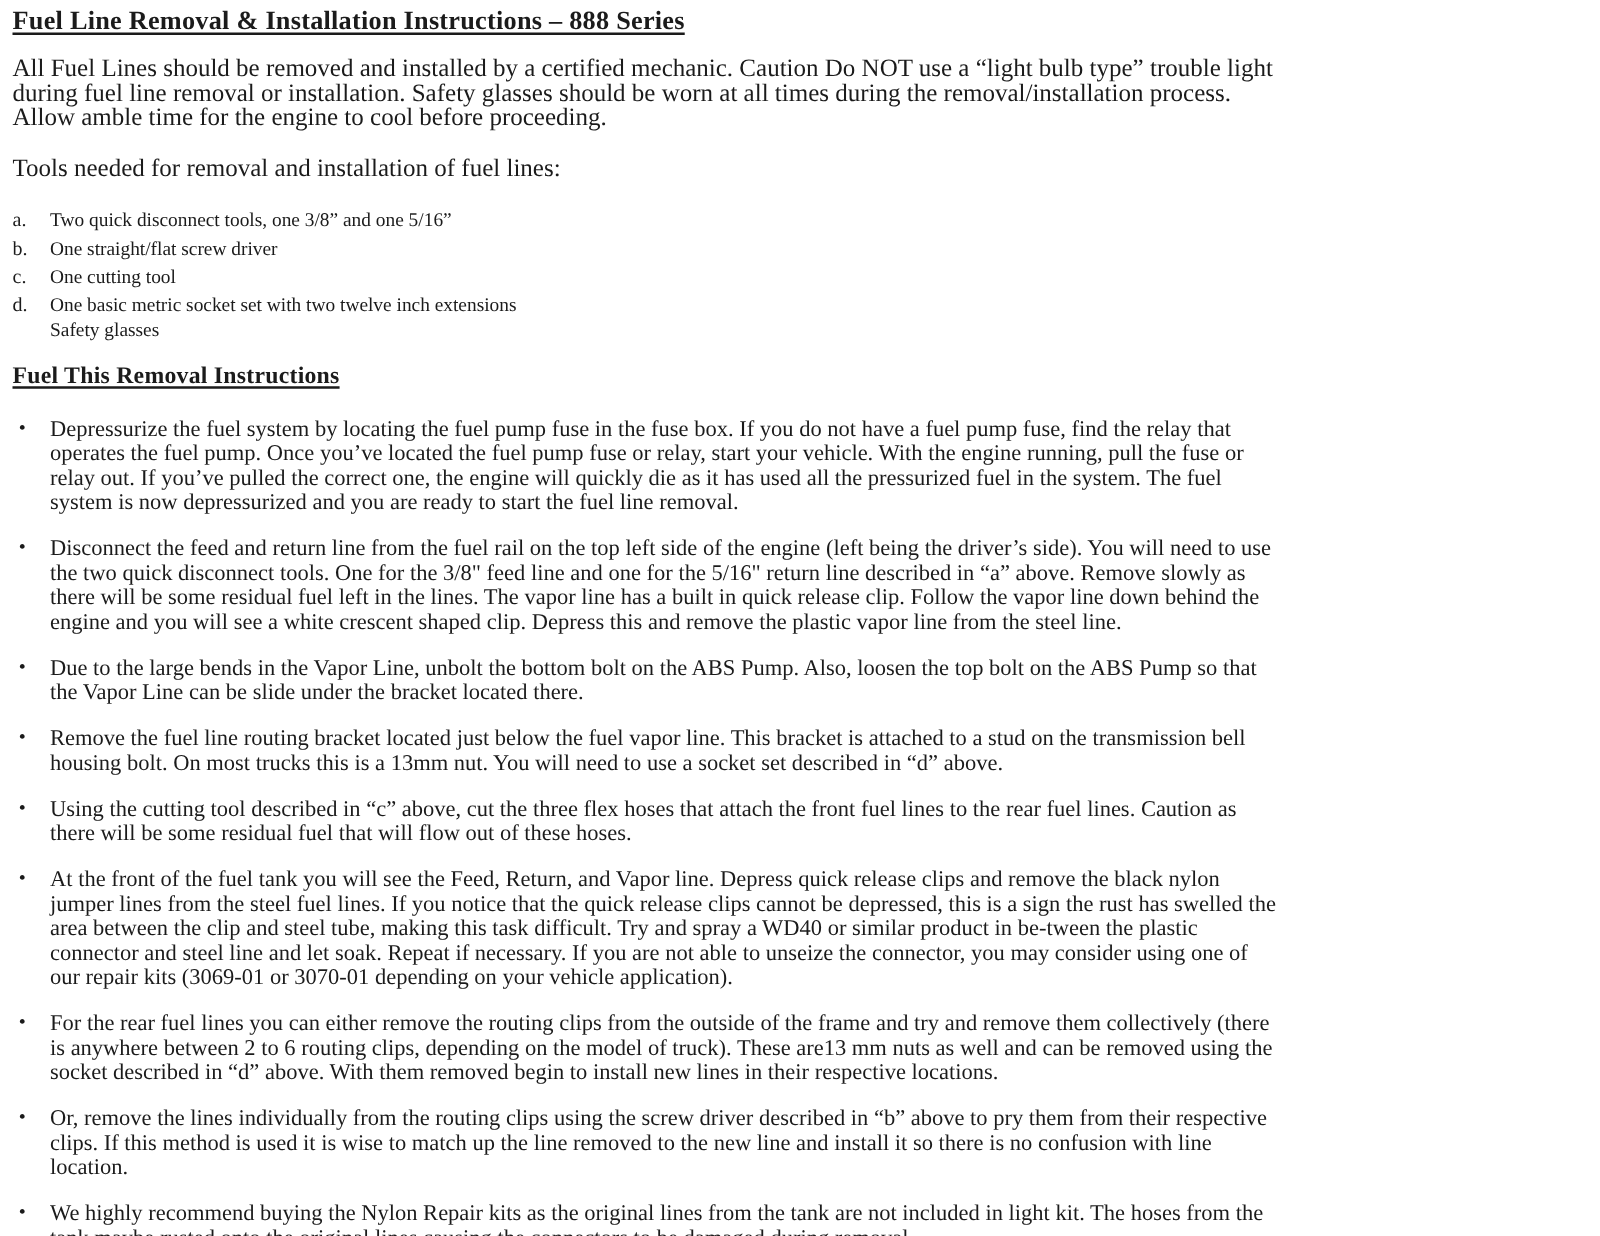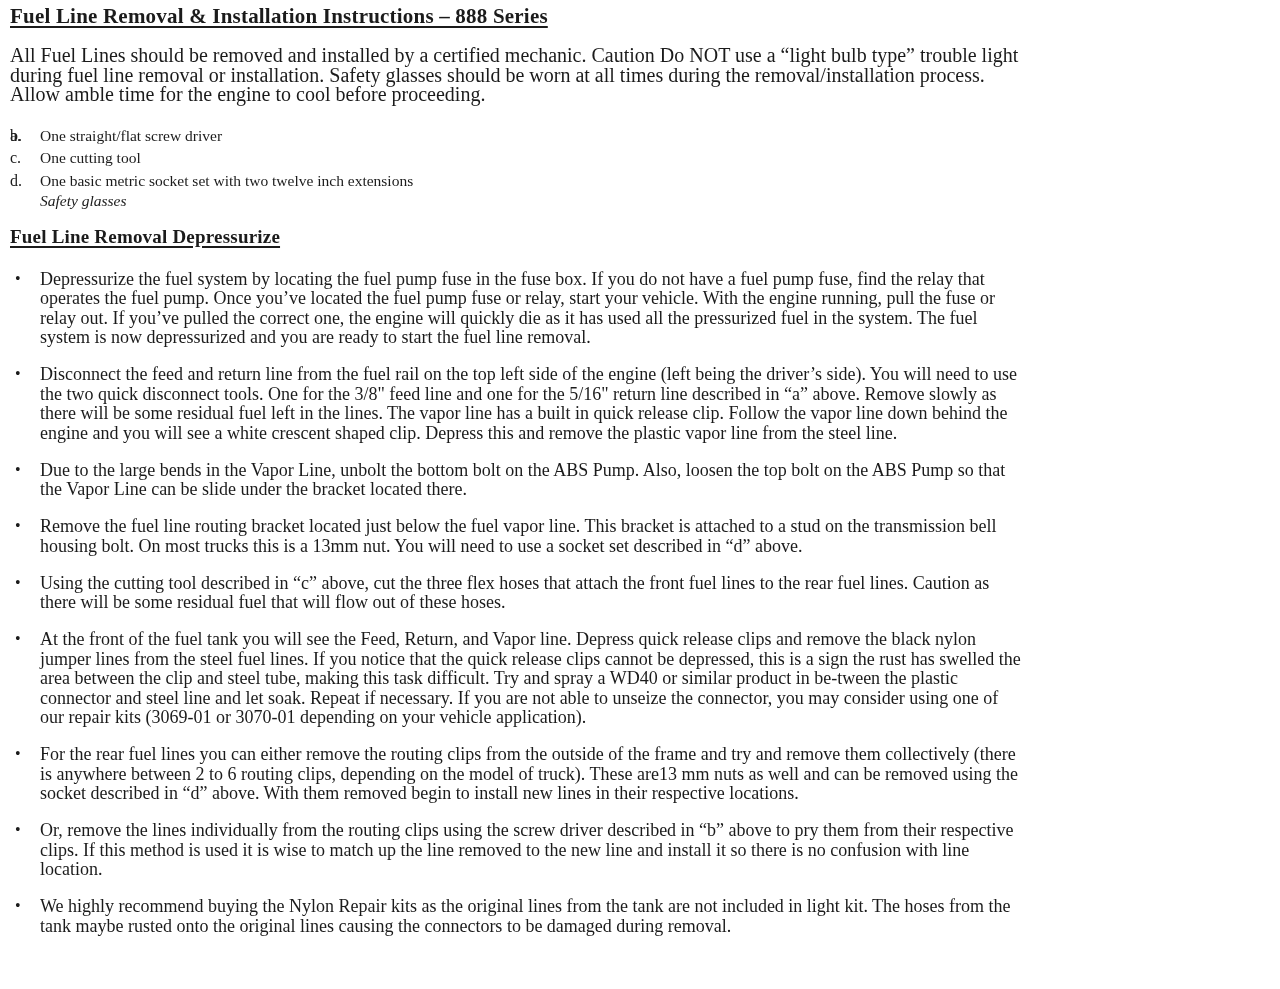--- a/index.html
+++ b/index.html
@@ -59,21 +59,20 @@
     margin-bottom: 3px;
   }
   ol.tools .letter {
     position: absolute;
     left: 0;
     top: 0;
     font-size: 16px;
   }
   ol.tools .continuation {
     margin-top: 1px;
-    font-style: italic;
   }
   ul.steps {
     list-style: none;
     margin: 0;
     padding: 0;
     font-size: 18px;
     line-height: 19.5px;
   }
   ul.steps > li {
     position: relative;
@@ -91,41 +90,43 @@
 </style>
 </head>
 <body>
 
 <div class="page">
 
   <h1 class="doc-title">Fuel Line Removal &amp; Installation Instructions – 888 Series</h1>
 
   <p class="body-text intro">All Fuel Lines should be removed and installed by a certified mechanic. Caution Do NOT use a “light bulb type” trouble light during fuel line removal or installation. Safety glasses should be worn at all times during the removal/installation process. Allow amble time for the engine to cool before proceeding.</p>
 
+  <p class="body-text tools-label">Tools needed for removal and installation of fuel lines:</p>
 
   <ol class="tools">
     <li>
       <span class="letter">a.</span>
+      <span>Two quick disconnect tools, one 3/8” and one 5/16”</span>
     </li>
     <li>
       <span class="letter">b.</span>
       <span>One straight/flat screw driver</span>
     </li>
     <li>
       <span class="letter">c.</span>
       <span>One cutting tool</span>
     </li>
     <li>
       <span class="letter">d.</span>
       <span>One basic metric socket set with two twelve inch extensions</span>
       <div class="continuation">Safety glasses</div>
     </li>
   </ol>
 
-  <h2 class="section-title">Fuel Line Removal Depressurize</h2>
+  <h2 class="section-title">Fuel This Removal Instructions</h2>
 
   <ul class="steps">
     <li>Depressurize the fuel system by locating the fuel pump fuse in the fuse box. If you do not have a fuel pump fuse, find the relay that operates the fuel pump. Once you’ve located the fuel pump fuse or relay, start your vehicle. With the engine running, pull the fuse or relay out. If you’ve pulled the correct one, the engine will quickly die as it has used all the pressurized fuel in the system. The fuel system is now depressurized and you are ready to start the fuel line removal.</li>
     <li>Disconnect the feed and return line from the fuel rail on the top left side of the engine (left being the driver’s side). You will need to use the two quick disconnect tools. One for the 3/8" feed line and one for the 5/16" return line described in “a” above. Remove slowly as there will be some residual fuel left in the lines. The vapor line has a built in quick release clip. Follow the vapor line down behind the engine and you will see a white crescent shaped clip. Depress this and remove the plastic vapor line from the steel line.</li>
     <li>Due to the large bends in the Vapor Line, unbolt the bottom bolt on the ABS Pump. Also, loosen the top bolt on the ABS Pump so that the Vapor Line can be slide under the bracket located there.</li>
     <li>Remove the fuel line routing bracket located just below the fuel vapor line. This bracket is attached to a stud on the transmission bell housing bolt. On most trucks this is a 13mm nut. You will need to use a socket set described in “d” above.</li>
     <li>Using the cutting tool described in “c” above, cut the three flex hoses that attach the front fuel lines to the rear fuel lines. Caution as there will be some residual fuel that will flow out of these hoses.</li>
     <li>At the front of the fuel tank you will see the Feed, Return, and Vapor line. Depress quick release clips and remove the black nylon jumper lines from the steel fuel lines. If you notice that the quick release clips cannot be depressed, this is a sign the rust has swelled the area between the clip and steel tube, making this task difficult. Try and spray a WD40 or similar product in be-tween the plastic connector and steel line and let soak. Repeat if necessary. If you are not able to unseize the connector, you may consider using one of our repair kits (3069-01 or 3070-01 depending on your vehicle application).</li>
     <li>For the rear fuel lines you can either remove the routing clips from the outside of the frame and try and remove them collectively (there is anywhere between 2 to 6 routing clips, depending on the model of truck). These are13 mm nuts as well and can be removed using the socket described in “d” above. With them removed begin to install new lines in their respective locations.</li>
     <li>Or, remove the lines individually from the routing clips using the screw driver described in “b” above to pry them from their respective clips. If this method is used it is wise to match up the line removed to the new line and install it so there is no confusion with line location.</li>

